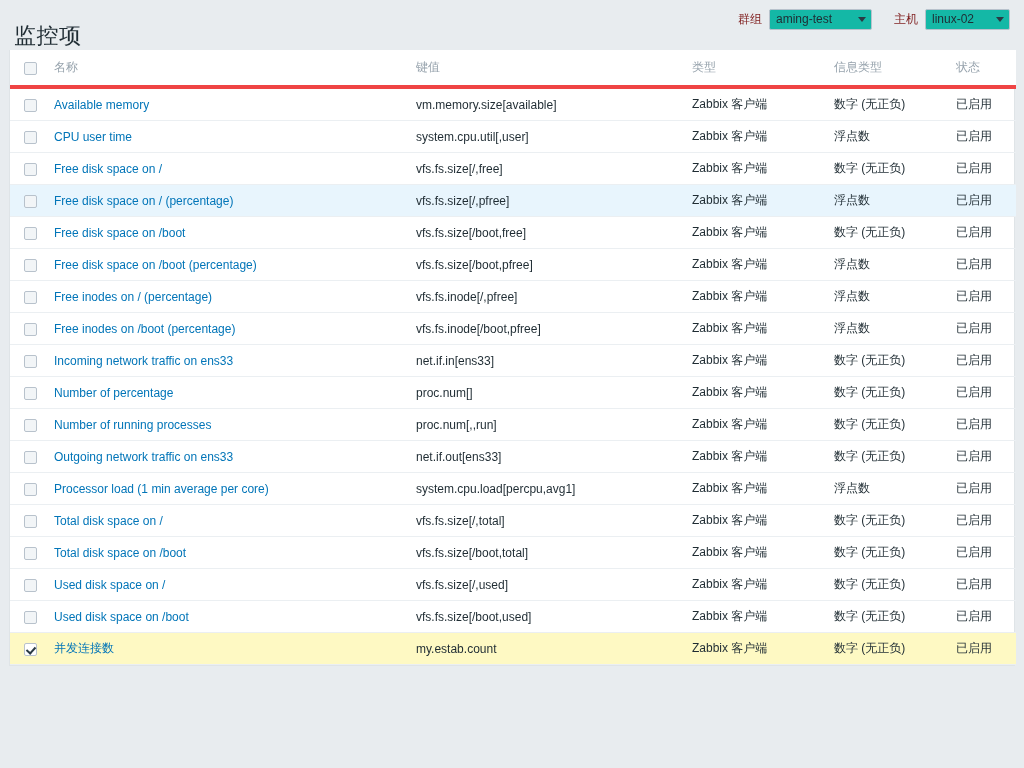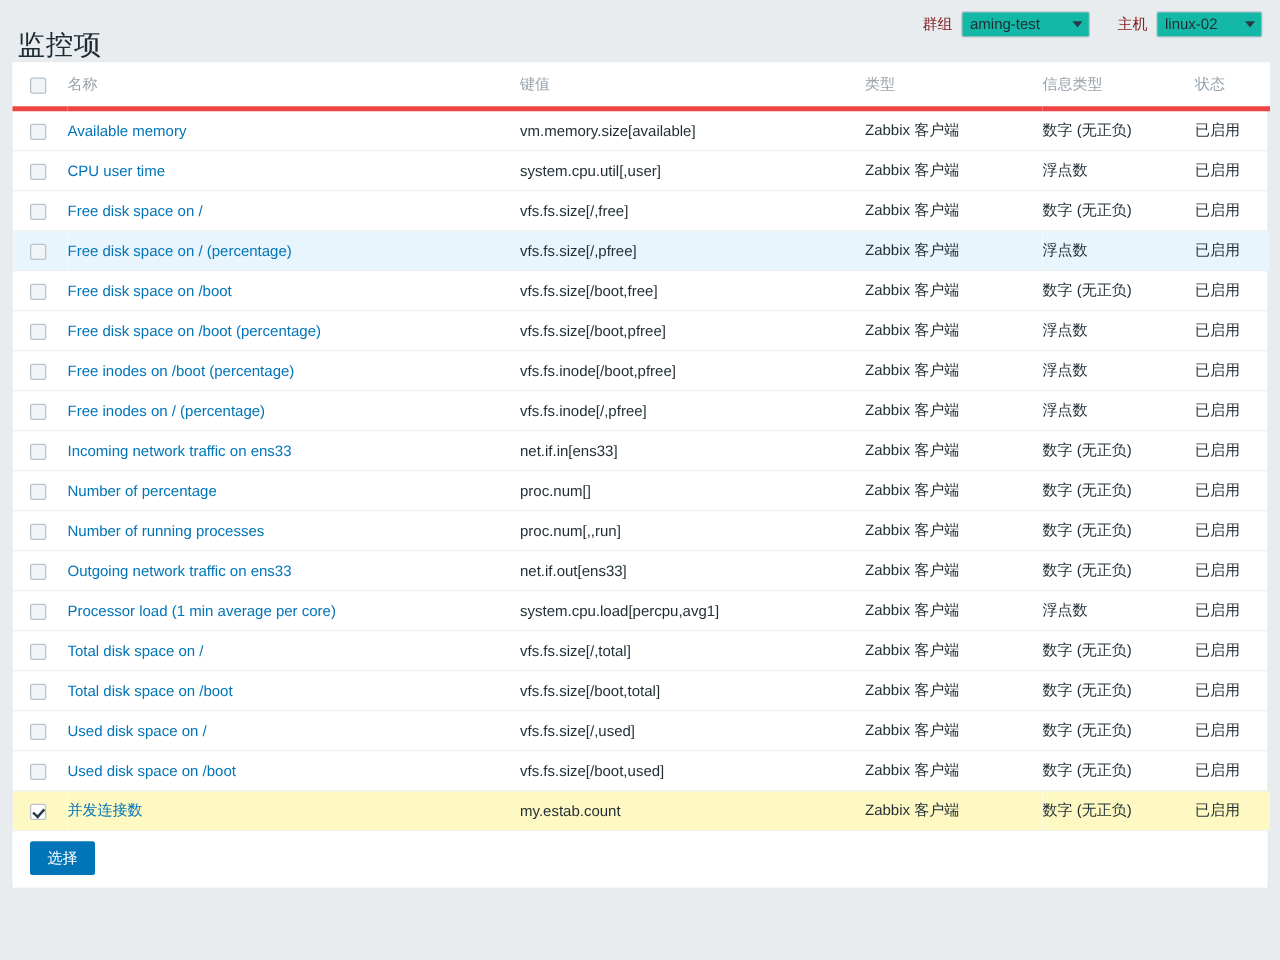--- a/index.html
+++ b/index.html
@@ -266,30 +266,30 @@
           <tr>
             <td class="col-chk"><span class="chk"></span></td>
             <td class="col-name"><a class="item-link">Free disk space on /boot (percentage)</a></td>
             <td class="col-key cell-mono">vfs.fs.size[/boot,pfree]</td>
             <td class="col-type">Zabbix 客户端</td>
             <td class="col-info">浮点数</td>
             <td class="col-state state-enabled">已启用</td>
           </tr>
           <tr>
             <td class="col-chk"><span class="chk"></span></td>
+            <td class="col-name"><a class="item-link">Free inodes on / (percentage)</a></td>
+            <td class="col-key cell-mono">vfs.fs.inode[/,pfree]</td>
+            <td class="col-type">Zabbix 客户端</td>
+            <td class="col-info">浮点数</td>
+            <td class="col-state state-enabled">已启用</td>
+          </tr>
+          <tr>
+            <td class="col-chk"><span class="chk"></span></td>
             <td class="col-name"><a class="item-link">Free inodes on /boot (percentage)</a></td>
             <td class="col-key cell-mono">vfs.fs.inode[/boot,pfree]</td>
-            <td class="col-type">Zabbix 客户端</td>
-            <td class="col-info">浮点数</td>
-            <td class="col-state state-enabled">已启用</td>
-          </tr>
-          <tr>
-            <td class="col-chk"><span class="chk"></span></td>
-            <td class="col-name"><a class="item-link">Free inodes on / (percentage)</a></td>
-            <td class="col-key cell-mono">vfs.fs.inode[/,pfree]</td>
             <td class="col-type">Zabbix 客户端</td>
             <td class="col-info">浮点数</td>
             <td class="col-state state-enabled">已启用</td>
           </tr>
           <tr>
             <td class="col-chk"><span class="chk"></span></td>
             <td class="col-name"><a class="item-link">Incoming network traffic on ens33</a></td>
             <td class="col-key cell-mono">net.if.in[ens33]</td>
             <td class="col-type">Zabbix 客户端</td>
             <td class="col-info">数字 (无正负)</td>
@@ -363,18 +363,15 @@
             <td class="col-chk"><span class="chk checked"></span></td>
             <td class="col-name"><a class="item-link">并发连接数</a></td>
             <td class="col-key cell-mono">my.estab.count</td>
             <td class="col-type">Zabbix 客户端</td>
             <td class="col-info">数字 (无正负)</td>
             <td class="col-state state-enabled">已启用</td>
           </tr>
         </tbody>
     </table>
 
-    <div class="panel-footer">
-      <button class="btn-primary">选择</button>
-    </div>
   </div>
 
 </div>
 
 </body></html>

